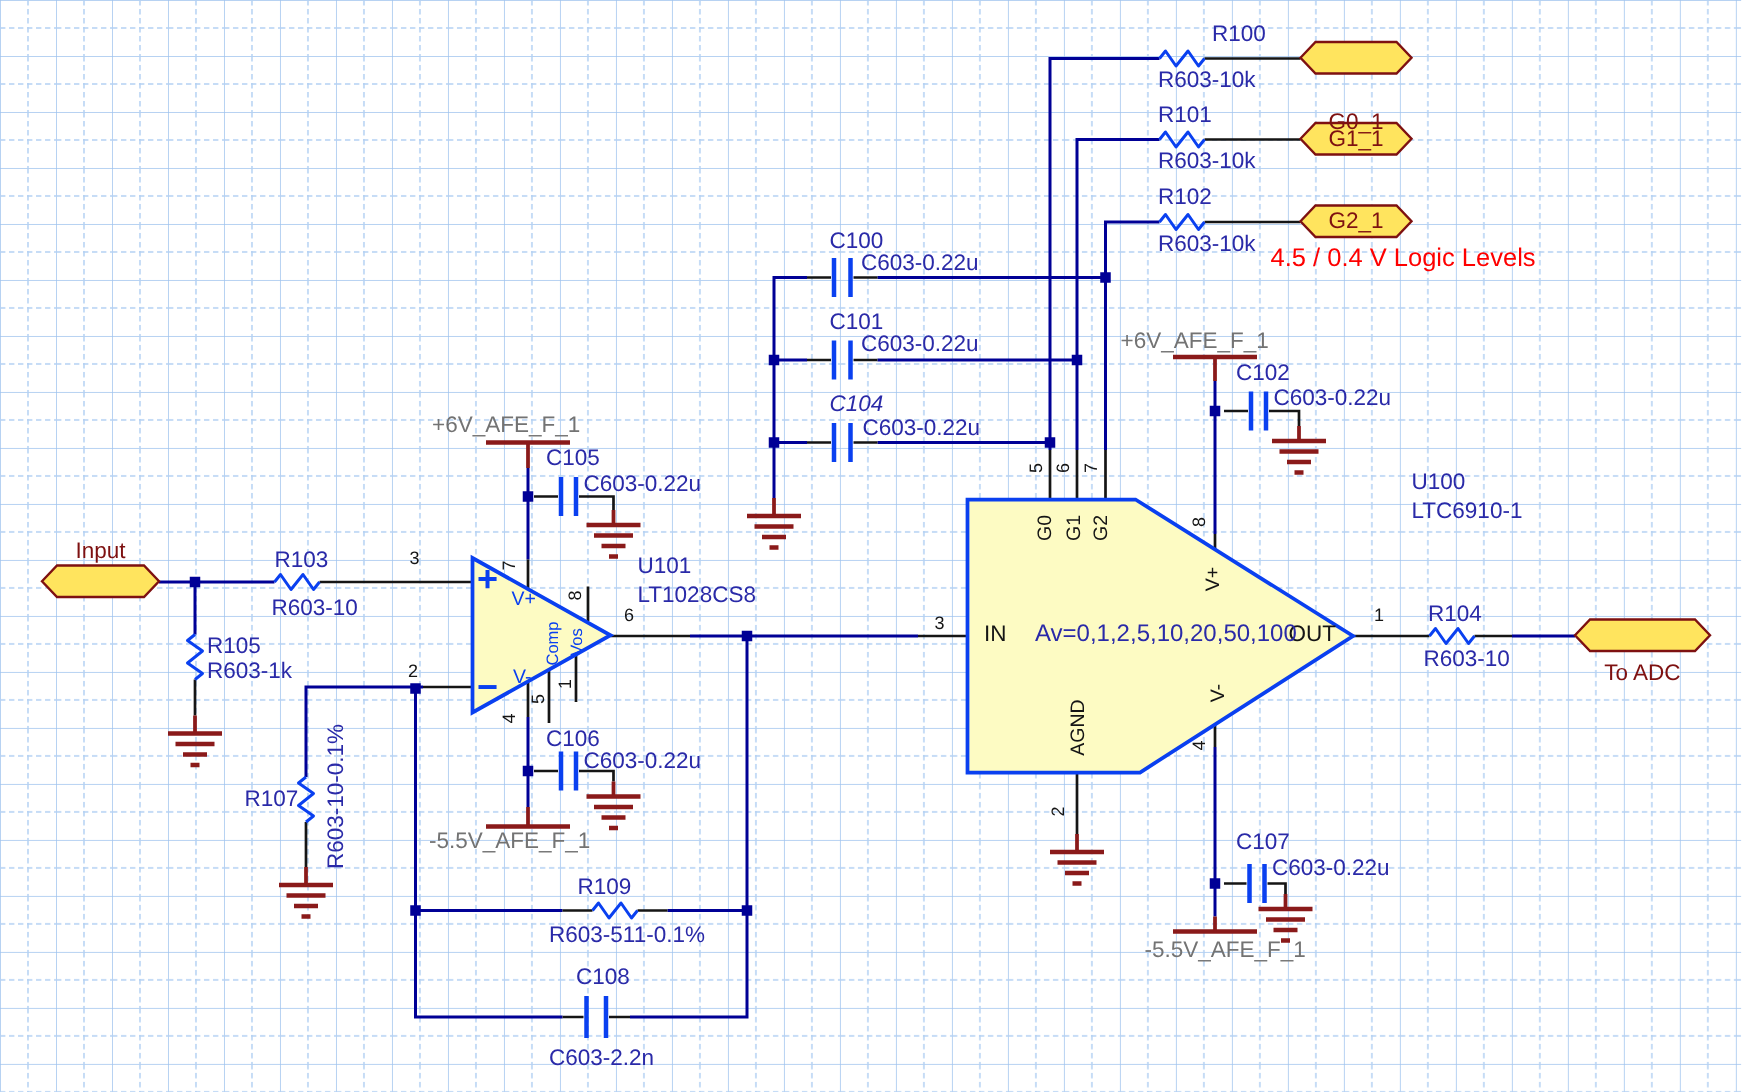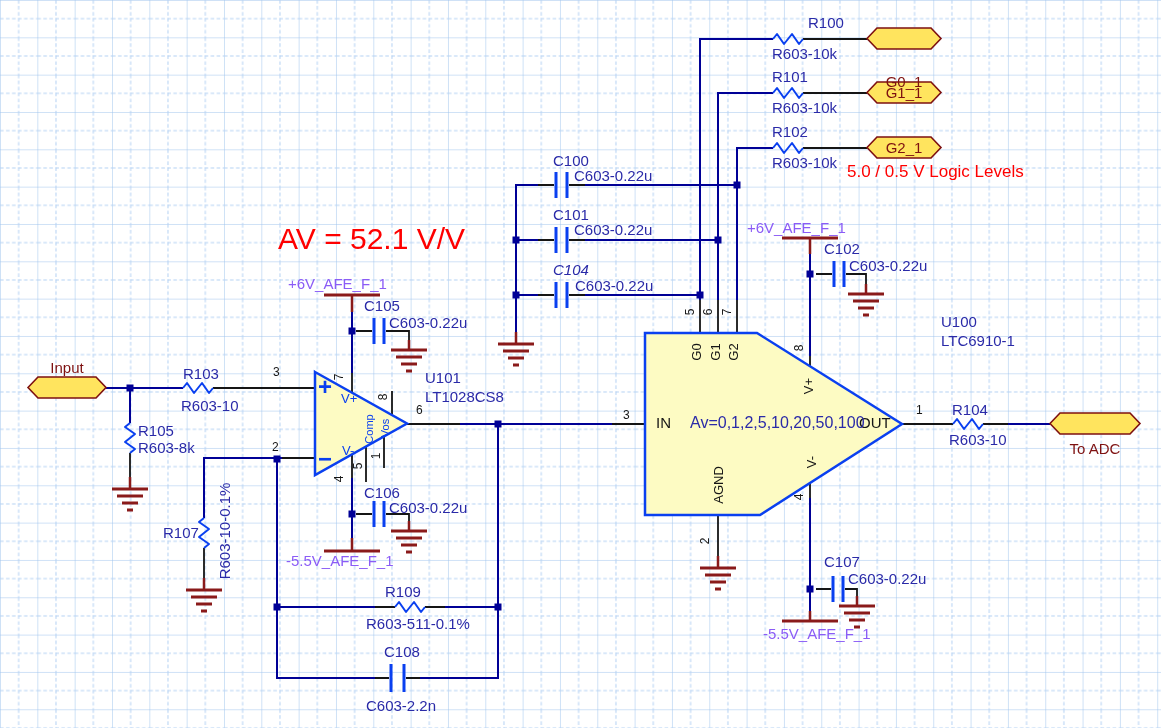--- a/index.html
+++ b/index.html
@@ -5,21 +5,21 @@
   html,body{margin:0;padding:0;background:#ffffff;}
   #canvas{position:relative;width:1161px;height:728px;background:#ffffff;overflow:hidden;
           font-family:"Liberation Sans",sans-serif;}
   #gfx{position:absolute;left:0;top:0;}
   .abs{position:absolute;line-height:1.1;white-space:nowrap;}
   .lbl{font-size:15px;color:#2a2aa8;}
   .pin{font-size:12px;color:#151515;}
   .pname{font-size:13px;color:#151515;}
   .pname15{font-size:15px;color:#151515;}
   .av{font-size:16px;color:#2a2aa8;}
-  .pwr{font-size:15px;color:#8b5cf6;}
+  .pwr{font-size:15px;color:#737373;}
   .red30{font-size:30px;color:#fe0000;}
   .red17{font-size:17px;color:#fe0000;}
   .opsign{font-size:24px;font-weight:bold;color:#0a40f0;}
   .opblue{font-size:13px;color:#0a40f0;}
   .opblue-sm{font-size:11px;color:#0a40f0;}
   .rot{transform:translate(-50%,-50%) rotate(-90deg);transform-origin:center;}
   .port-label{font-size:15px;color:#7e1111;text-align:center;}
 </style>
 </head>
 <body>
@@ -169,21 +169,21 @@
 <div class="abs lbl" style="left:772px;top:46px;">R603-10k</div>
 <div class="abs lbl" style="left:772px;top:69px;">R101</div>
 <div class="abs lbl" style="left:772px;top:100px;">R603-10k</div>
 <div class="abs lbl" style="left:772px;top:124px;">R102</div>
 <div class="abs lbl" style="left:772px;top:155px;">R603-10k</div>
 <div class="abs lbl" style="left:183px;top:366px;">R103</div>
 <div class="abs lbl" style="left:181px;top:398px;">R603-10</div>
 <div class="abs lbl" style="left:952px;top:402px;">R104</div>
 <div class="abs lbl" style="left:949px;top:432px;">R603-10</div>
 <div class="abs lbl" style="left:138px;top:423px;">R105</div>
-<div class="abs lbl" style="left:138px;top:440px;">R603-8k</div>
+<div class="abs lbl" style="left:138px;top:440px;">R603-1k</div>
 <div class="abs lbl" style="left:163px;top:525px;">R107</div>
 <div class="abs lbl rot" style="left:225px;top:531px;">R603-10-0.1%</div>
 <div class="abs lbl" style="left:385px;top:584px;">R109</div>
 <div class="abs lbl" style="left:366px;top:616px;">R603-511-0.1%</div>
 
 <div class="abs lbl" style="left:553px;top:153px;">C100</div>
 <div class="abs lbl" style="left:574px;top:168px;">C603-0.22u</div>
 <div class="abs lbl" style="left:553px;top:207px;">C101</div>
 <div class="abs lbl" style="left:574px;top:222px;">C603-0.22u</div>
 <div class="abs lbl" style="left:553px;top:262px;font-style:italic;">C104</div>
@@ -234,16 +234,15 @@
 <div class="abs pin rot" style="left:728px;top:312px;">7</div>
 <div class="abs pin rot" style="left:800px;top:348px;">8</div>
 <div class="abs pin rot" style="left:800px;top:497px;">4</div>
 <div class="abs pin rot" style="left:706px;top:541px;">2</div>
 
 <div class="abs pwr" style="left:288px;top:276px;">+6V_AFE_F_1</div>
 <div class="abs pwr" style="left:747px;top:220px;">+6V_AFE_F_1</div>
 <div class="abs pwr" style="left:286px;top:553px;">-5.5V_AFE_F_1</div>
 <div class="abs pwr" style="left:763px;top:626px;">-5.5V_AFE_F_1</div>
 
-<div class="abs red30" style="left:278px;top:222px;">AV = 52.1 V/V</div>
-<div class="abs red17" style="left:847px;top:163px;">5.0 / 0.5 V Logic Levels</div>
+<div class="abs red17" style="left:847px;top:163px;">4.5 / 0.4 V Logic Levels</div>
 
 </div>
 
 </body></html>

